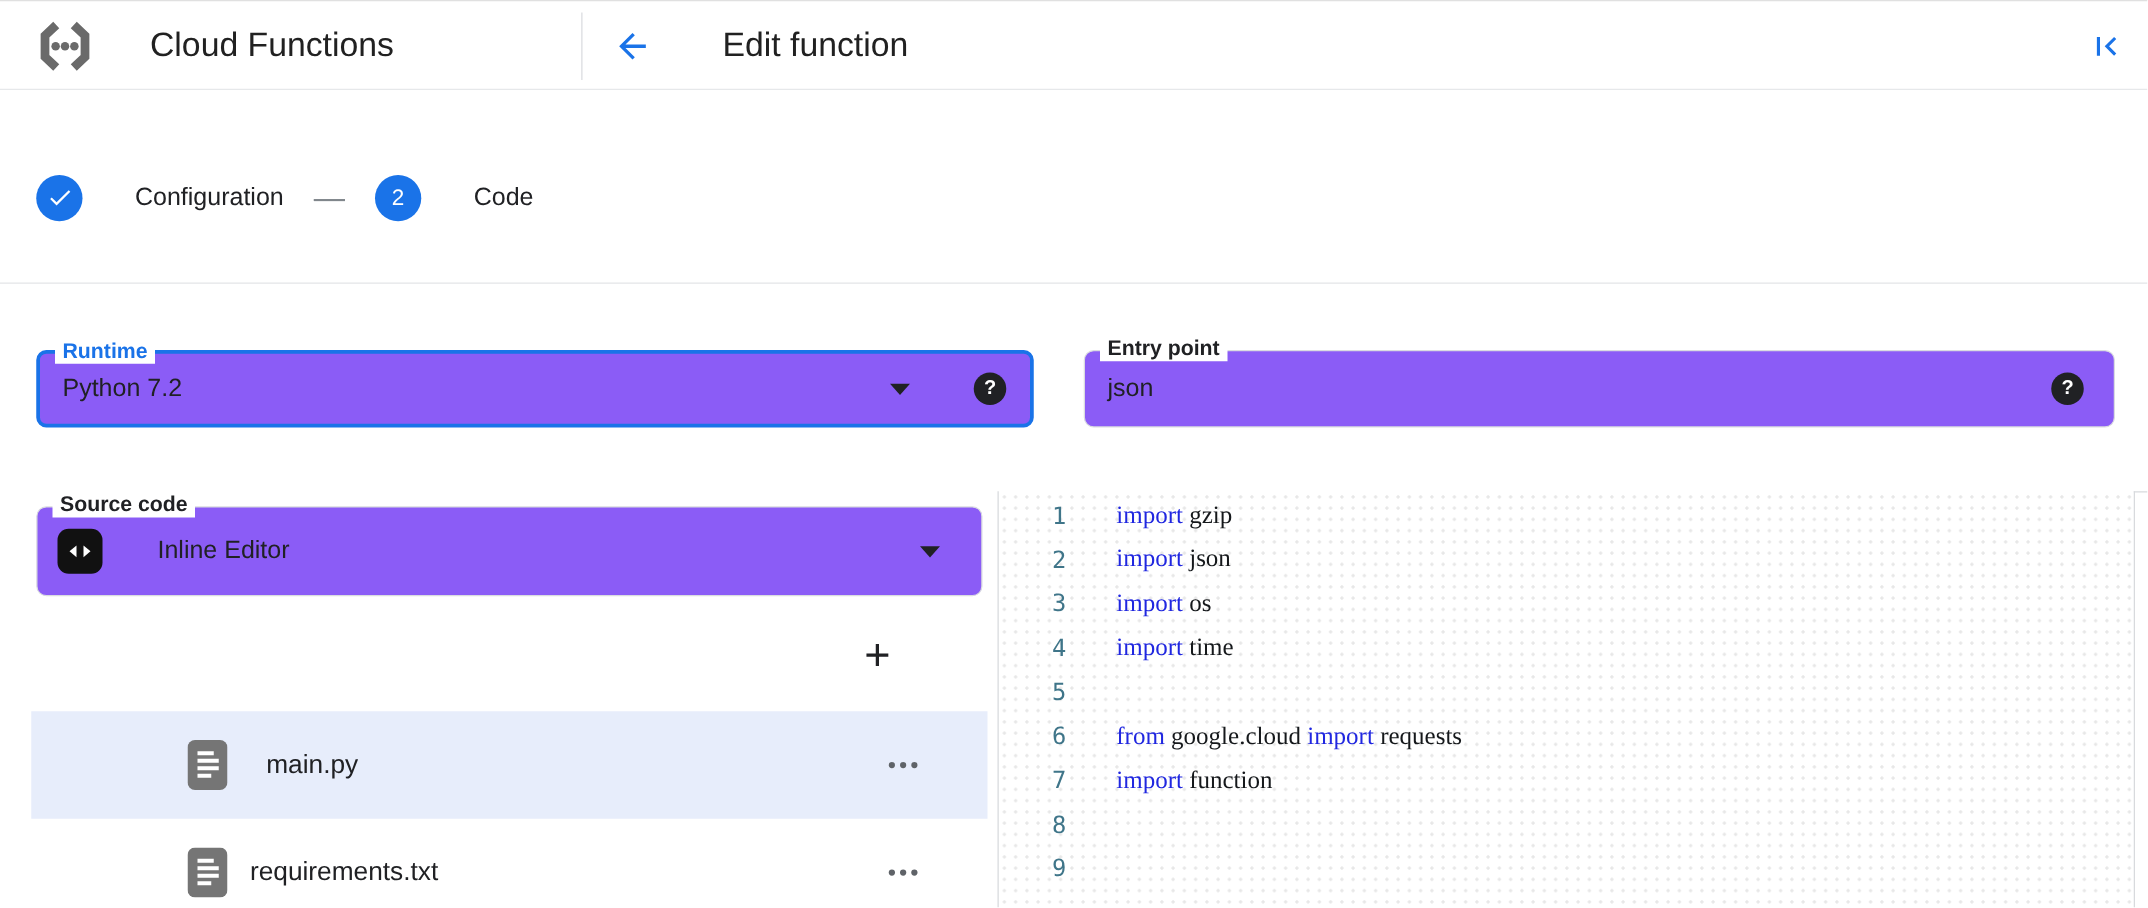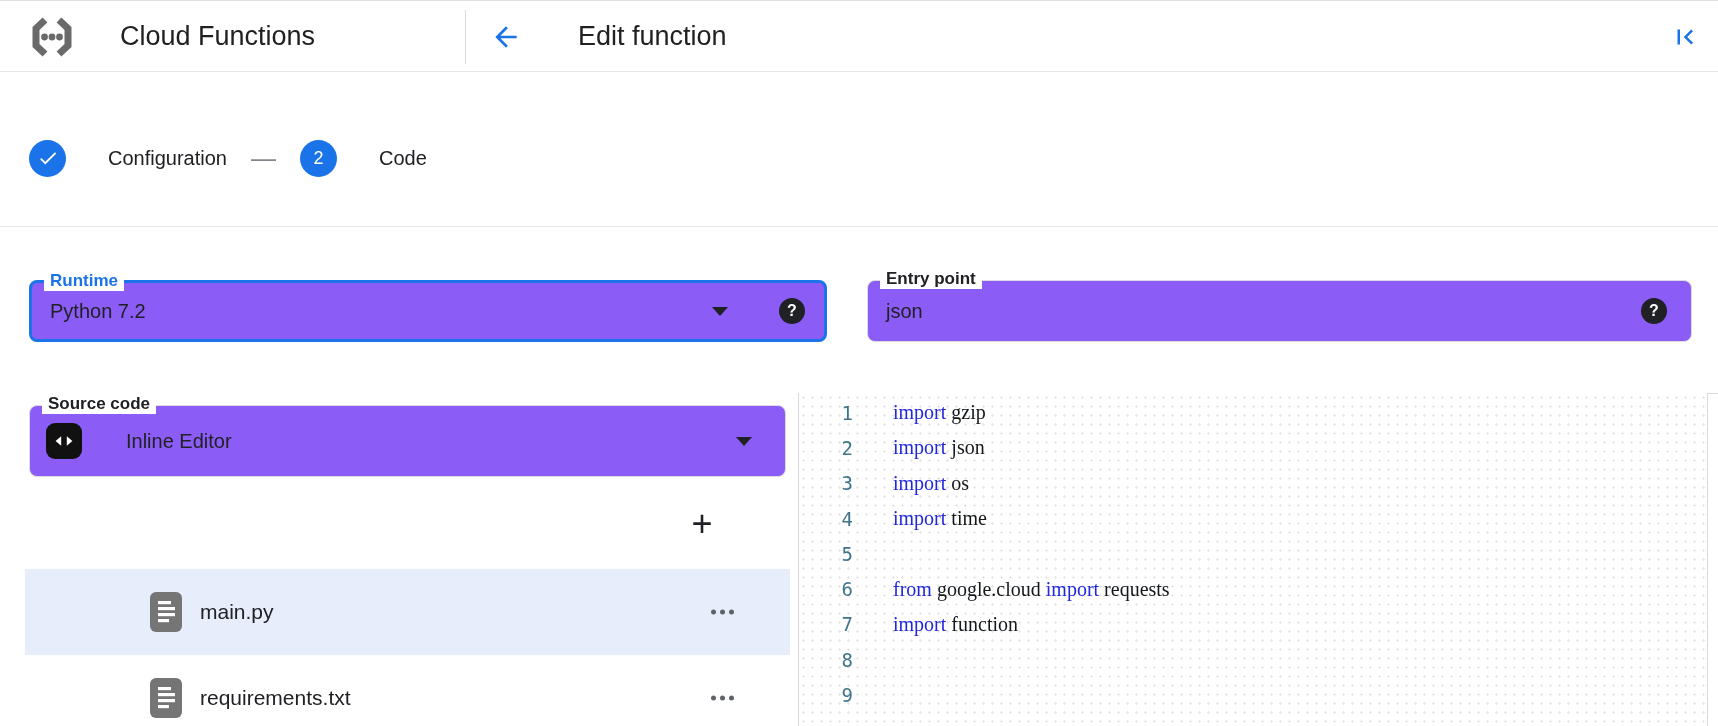--- a/index.html
+++ b/index.html
@@ -61,21 +61,21 @@
   .field.source .caret{right:33px;}
   .source-icon{position:absolute;left:16px;top:50%;transform:translateY(-50%);
     width:36px;height:36px;border-radius:9px;background:#111;display:flex;align-items:center;justify-content:center;}
   .field.source .field-value{left:96px;}
 
   
   .add-file{position:absolute;left:682px;top:504px;width:40px;height:40px;border:none;background:transparent;
     font-size:36px;font-weight:400;color:#202124;line-height:40px;text-align:center;cursor:pointer;}
   .file-list{position:absolute;left:25px;top:569px;width:765px;}
   .file-row{position:relative;height:86px;display:flex;align-items:center;cursor:pointer;}
-  .file-row.selected{background:var(--selected-file-bg);}
+  .file-row.selected{background:var(--selected-file-bg);gap:13px;}
   .doc-icon{margin-left:125px;width:32px;height:40px;flex:0 0 auto;display:block;}
   .file-name{margin-left:18px;font-size:21px;color:var(--text-dark);}
   .more{position:absolute;right:50px;top:50%;transform:translateY(-50%);display:flex;gap:4px;padding:6px;cursor:pointer;}
   .more i{width:5px;height:5px;border-radius:50%;background:var(--icon-gray);display:block;}
 
   
   .editor-left-divider{position:absolute;left:798px;top:393px;width:1px;height:333px;background:#d8dadd;}
   .editor-scroll-divider{position:absolute;left:1707px;top:393px;width:1px;height:333px;background:#d8dadd;}
   .editor-scroll-top{position:absolute;left:1707px;top:393px;width:11px;height:1px;background:#d8dadd;}
   .editor{position:absolute;left:799px;top:393px;width:908px;height:333px;overflow:hidden;

